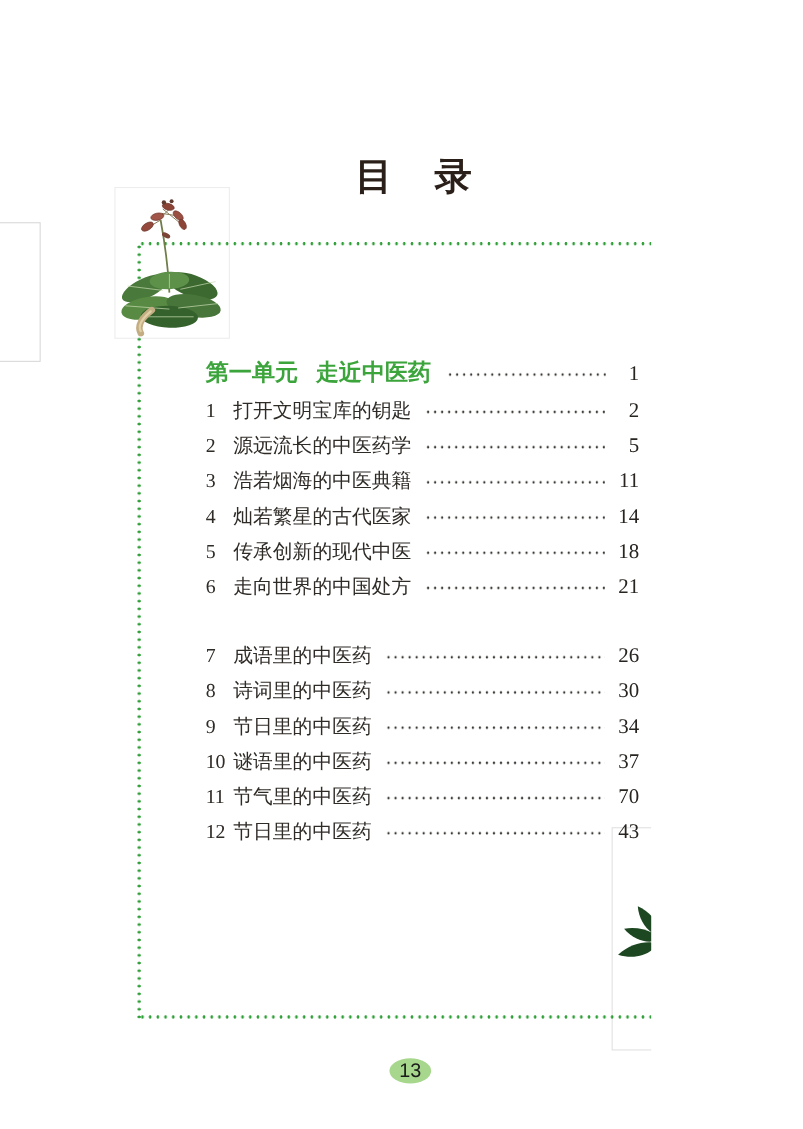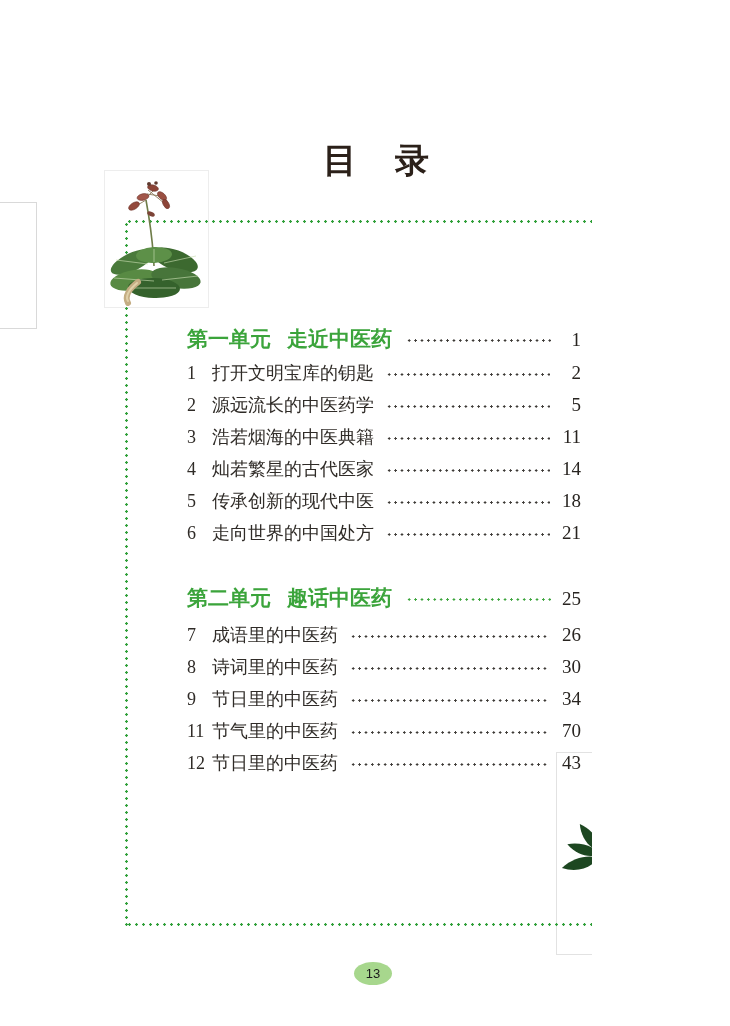--- a/index.html
+++ b/index.html
@@ -50,21 +50,21 @@
   .row-num{width:25px;flex:none;}
   .row-title{white-space:nowrap;}
   .leader{flex:1;height:3px;align-self:center;position:relative;top:1px;
     margin:0 7px 0 12px;background-repeat:repeat-x;background-position:left center;
     background-image:radial-gradient(circle, var(--leader-dark,#3d3a36) 1.05px, rgba(0,0,0,0) 1.3px);
     background-size:6.4px 3px;}
   .unit-heading .leader{margin:0 6px 0 14px;}
   
   .page-badge{position:absolute;left:354px;top:962px;width:38px;height:23px;border-radius:50%;
     background:var(--badge-bg,#a7d78d);display:flex;align-items:center;justify-content:center;
-    font-family:"Liberation Sans", sans-serif;font-size:13px;color:var(--badge-text,#1a1a1a);z-index:4;}
+    font-family:"Liberation Sans", sans-serif;font-size:18px;color:var(--badge-text,#1a1a1a);z-index:4;}
 </style>
 </head>
 <body>
 
 <div class="page">
 
   <div class="edge-tab"></div>
 
   <div class="doc-title">目　录</div>
 
@@ -135,43 +135,43 @@
       </div>
       <div class="toc-row">
         <span class="row-num">6</span>
         <span class="row-title">走向世界的中国处方</span>
         <span class="leader"></span>
         <span class="row-page">21</span>
       </div>
     </div>
 
   <div class="toc-unit u2">
-      <div class="unit-heading">
-        <span class="unit-label">第二单元</span>
-        <span class="unit-title">趣话中医药</span>
-        <span class="leader" style="background-image: radial-gradient(circle, rgb(59, 164, 59) 1.05px, rgba(0, 0, 0, 0) 1.3px);"></span>
-        <span class="unit-page">25</span>
-      </div>
       <div class="toc-row">
         <span class="row-num">7</span>
         <span class="row-title">成语里的中医药</span>
         <span class="leader"></span>
         <span class="row-page">26</span>
       </div>
       <div class="toc-row">
         <span class="row-num">8</span>
         <span class="row-title">诗词里的中医药</span>
         <span class="leader"></span>
         <span class="row-page">30</span>
       </div>
       <div class="toc-row">
         <span class="row-num">9</span>
         <span class="row-title">节日里的中医药</span>
         <span class="leader"></span>
         <span class="row-page">34</span>
+      </div>
+      <div class="toc-row">
+        <span class="row-num">10</span>
+        <span class="row-title">谜语里的中医药</span>
+        <span class="leader"></span>
+        <span class="row-page">37</span>
       </div>
       <div class="toc-row">
         <span class="row-num">11</span>
         <span class="row-title">节气里的中医药</span>
         <span class="leader"></span>
         <span class="row-page">70</span>
       </div>
       <div class="toc-row">
         <span class="row-num">12</span>
         <span class="row-title">节日里的中医药</span>

